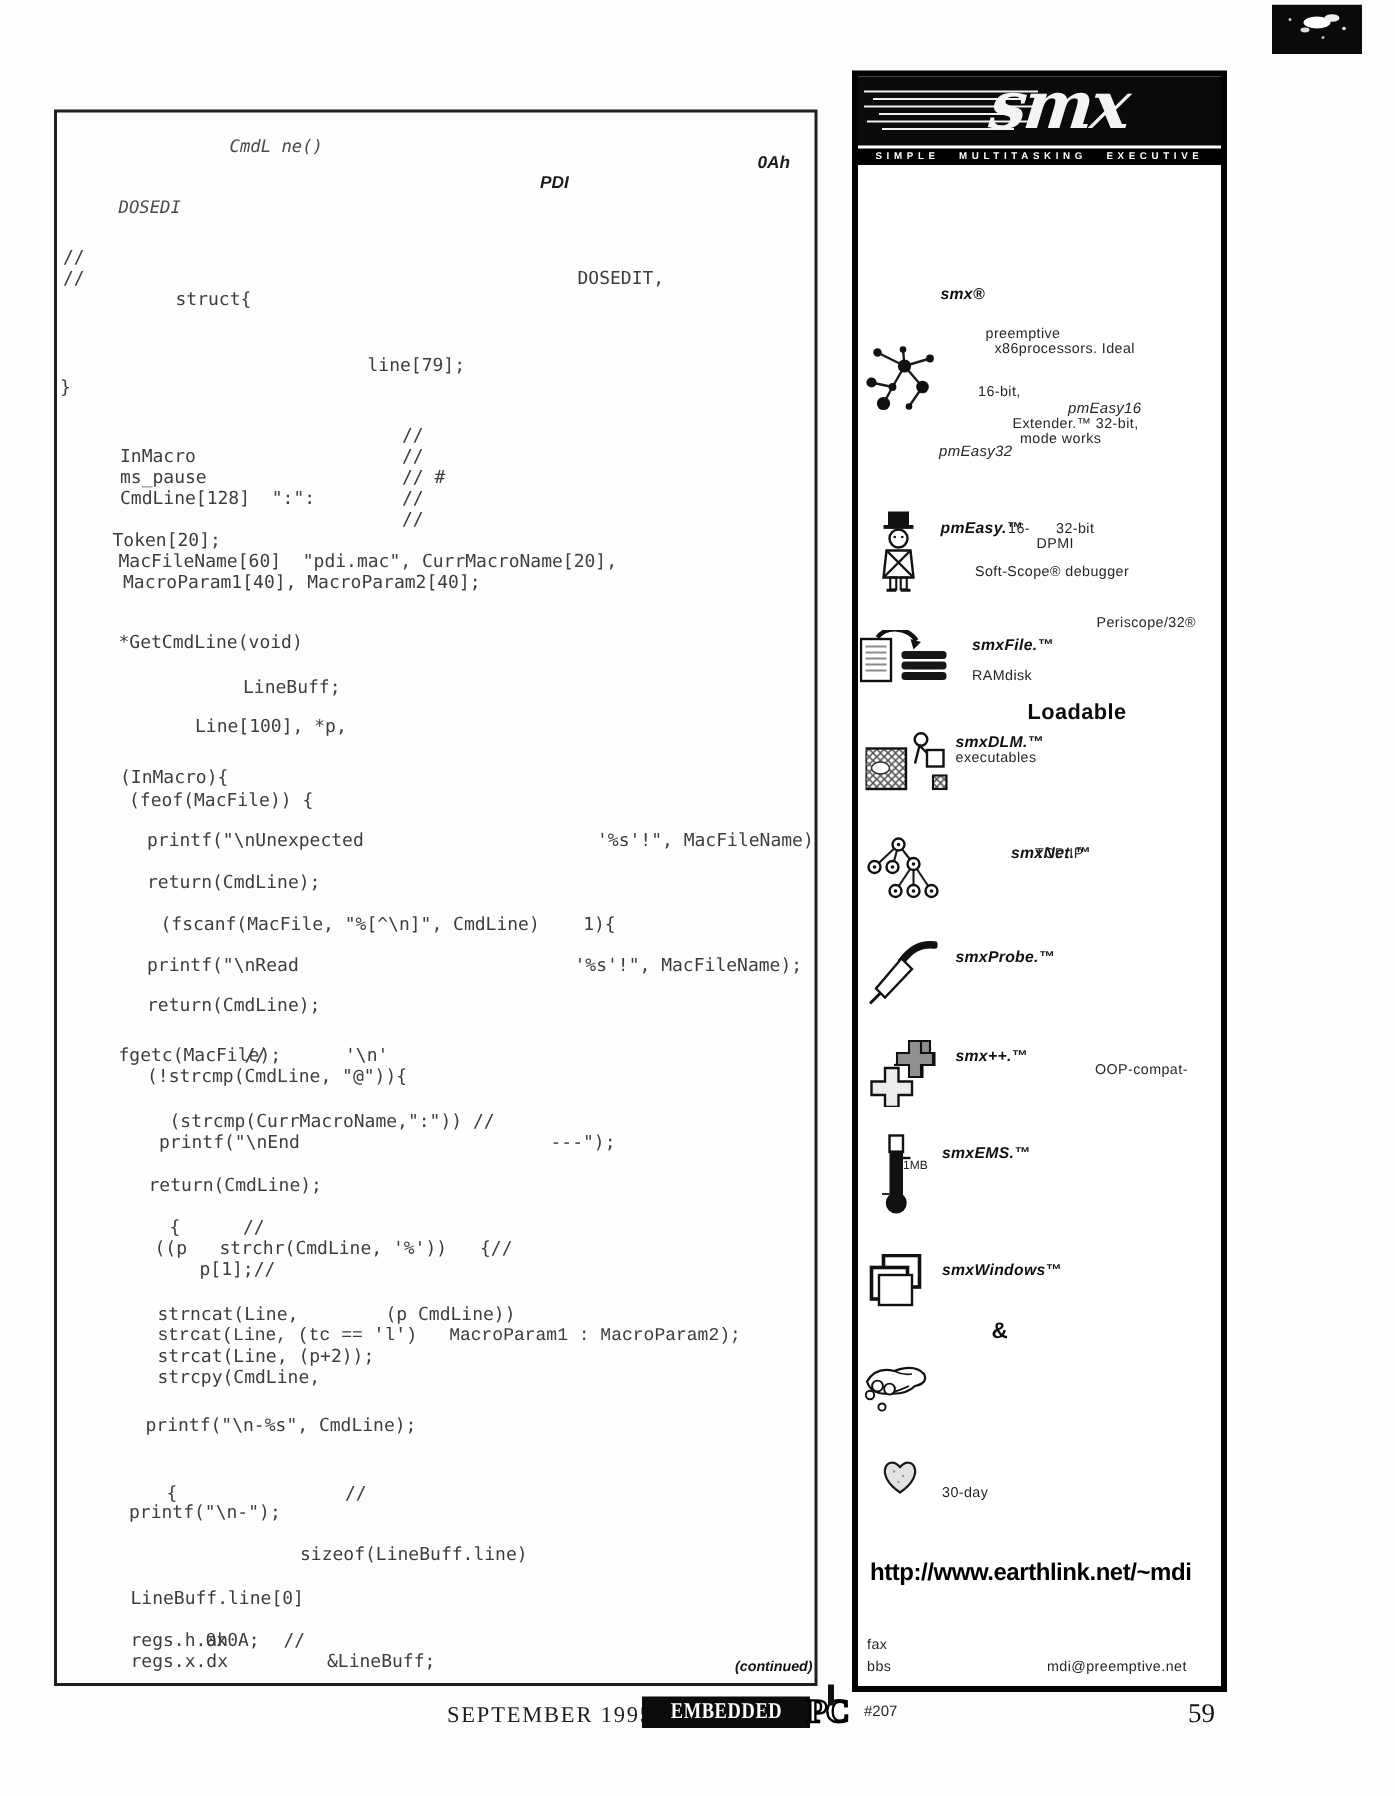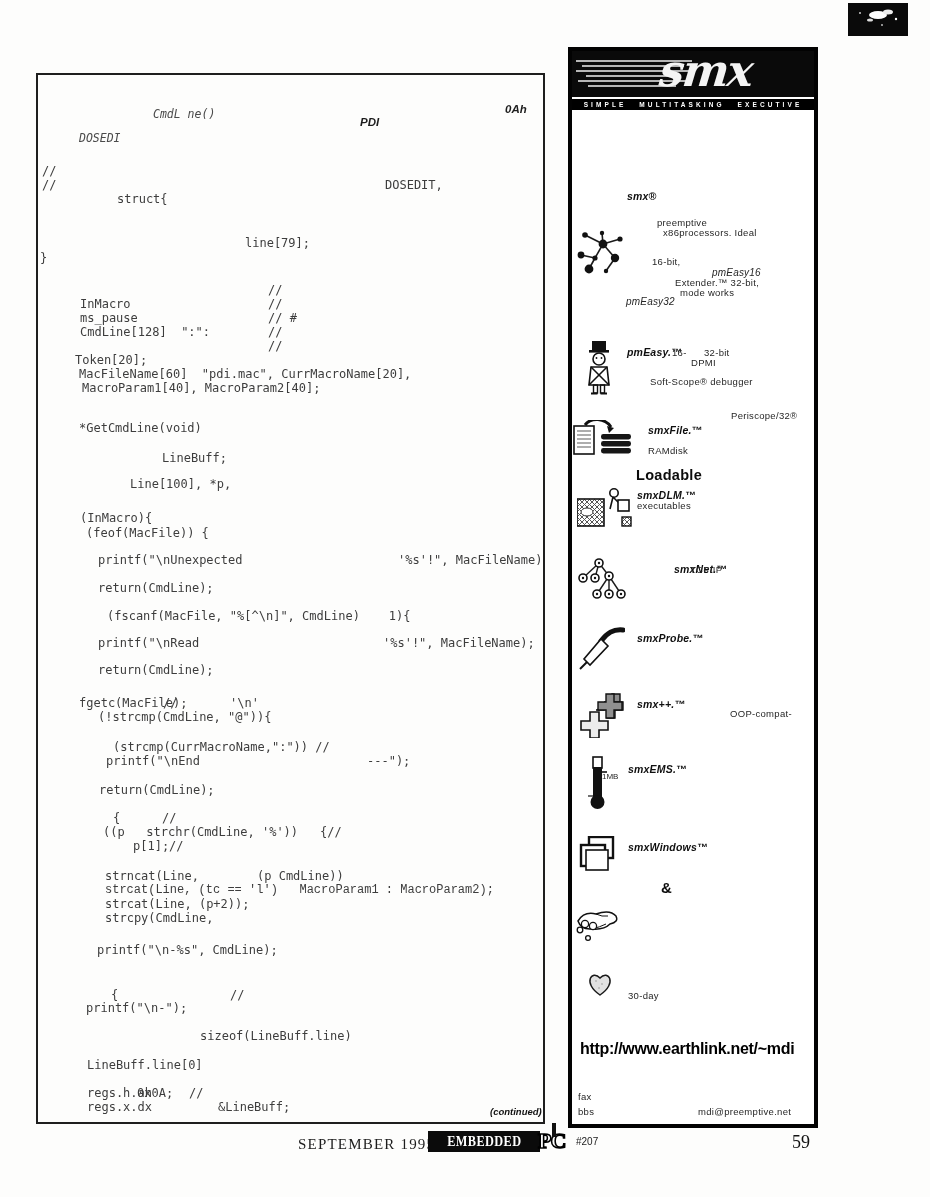--- a/index.html
+++ b/index.html
@@ -56,21 +56,21 @@
     <ellipse cx="30" cy="12" rx="9" ry="4" fill="#fff"></ellipse>
     <ellipse cx="40" cy="9" rx="5" ry="2.5" fill="#eee"></ellipse>
     <ellipse cx="22" cy="17" rx="3" ry="1.6" fill="#ddd"></ellipse>
     <circle cx="48" cy="16" r="1.2" fill="#fff"></circle>
     <circle cx="12" cy="10" r="1" fill="#ccc"></circle>
     <circle cx="34" cy="22" r="1" fill="#bbb"></circle>
   </svg>
 
   <div id="code-box"></div>
   <div class="frag-layer">
-      <span class="frag f-ci" style="left: 153px; top: 107px;">CmdL ne()</span>
+      <span class="frag f-ci" style="left: 153px; top: 90px;">CmdL ne()</span>
       <span class="frag f-cbi" style="left: 505px; top: 103px;">0Ah</span>
       <span class="frag f-cbi" style="left: 360px; top: 116px;">PDI</span>
       <span class="frag f-ci" style="left: 79px; top: 131px;">DOSEDI</span>
     </div>
   <div class="frag-layer">
       <span class="frag code-frag" style="left: 42px; top: 164px;">//</span>
       <span class="frag code-frag" style="left: 42px; top: 178px;">//</span>
       <span class="frag code-frag" style="left: 385px; top: 178px;">DOSEDIT,</span>
       <span class="frag code-frag" style="left: 117px; top: 192px;">struct{</span>
       <span class="frag code-frag" style="left: 245px; top: 236px;">line[79];</span>
@@ -156,21 +156,21 @@
       <span class="frag f-t" style="left: 680px; top: 287px;">mode works</span>
       <span class="frag f-it" style="left: 626px; top: 296px;">pmEasy32</span>
       <span class="frag f-name" style="left: 627px; top: 346px;">pmEasy.™</span>
       <span class="frag f-t" style="left: 672px; top: 347px;">16-</span>
       <span class="frag f-t" style="left: 704px; top: 347px;">32-bit</span>
       <span class="frag f-t" style="left: 691px; top: 357px;">DPMI</span>
       <span class="frag f-t" style="left: 731px; top: 366px; margin-top: 44px;">Periscope/32®</span>
       <span class="frag f-t" style="left: 650px; top: 376px;">Soft-Scope® debugger</span>
       <span class="frag f-name" style="left: 648px; top: 424px;">smxFile.™</span>
       <span class="frag f-t" style="left: 648px; top: 445px;">RAMdisk</span>
-      <span class="frag f-big" style="left: 636px; top: 467px; text-align: right;">Loadable</span>
+      <span class="frag f-big" style="left: 685px; top: 467px; text-align: right;">Loadable</span>
       <span class="frag f-name" style="left: 637px; top: 489px;">smxDLM.™</span>
       <span class="frag f-t" style="left: 637px; top: 500px;">executables</span>
       <span class="frag f-name" style="left: 637px; top: 563px; margin-left: 37px;">smxNet.™</span>
       <span class="frag f-t" style="left: 690px; top: 564px;">TCP/IP</span>
       <span class="frag f-name" style="left: 637px; top: 632px;">smxProbe.™</span>
       <span class="frag f-name" style="left: 637px; top: 698px;">smx++.™</span>
       <span class="frag f-t" style="left: 730px; top: 708px;">OOP-compat-</span>
       <span class="frag f-name" style="left: 628px; top: 763px;">smxEMS.™</span>
       <span class="frag f-tiny" style="left: 602px; top: 772px;">1MB</span>
       <span class="frag f-name" style="left: 628px; top: 841px;">smxWindows™</span>

